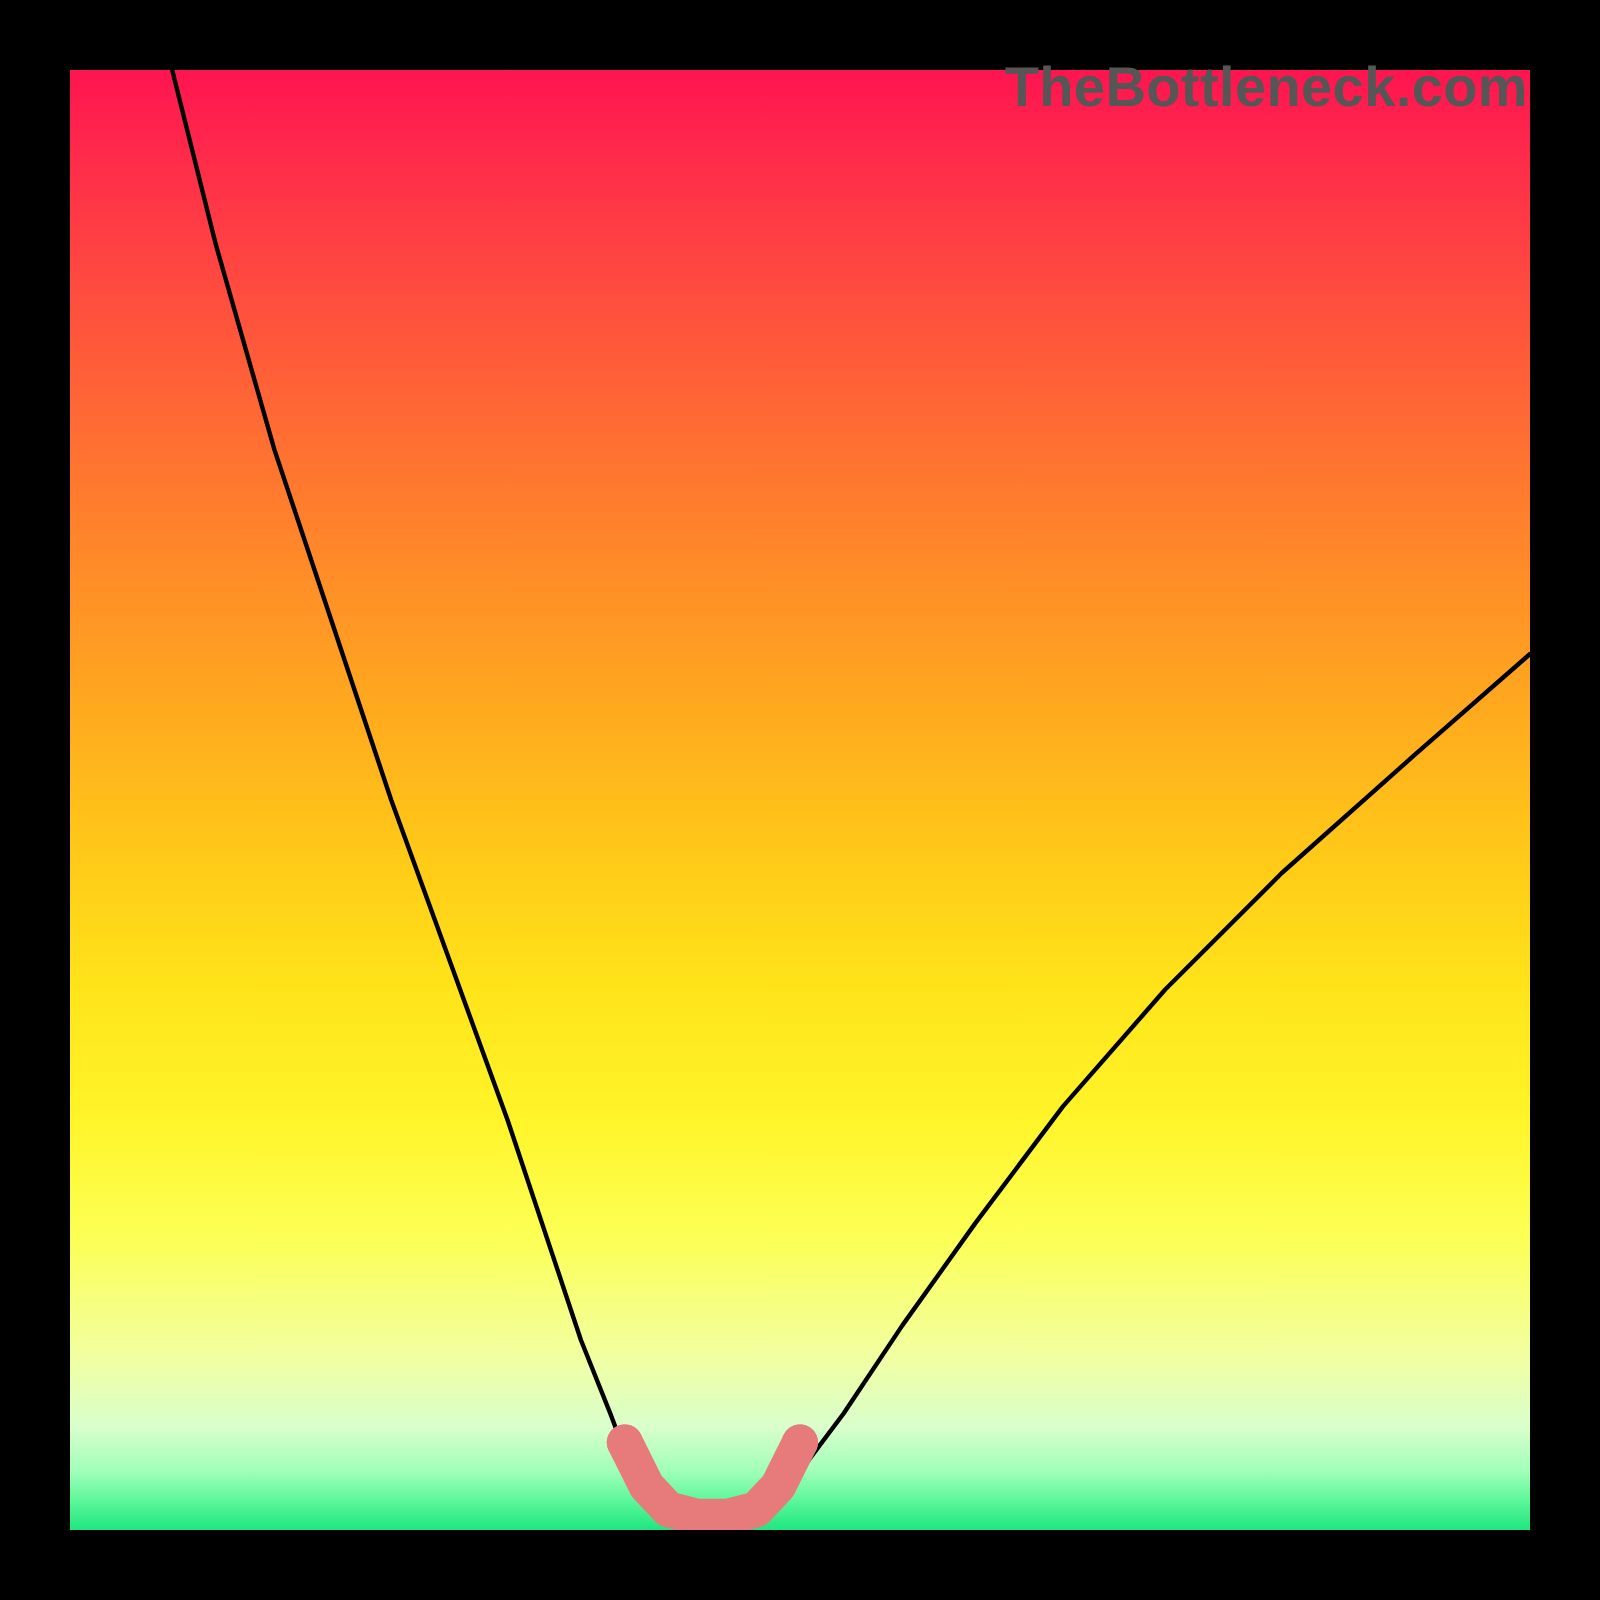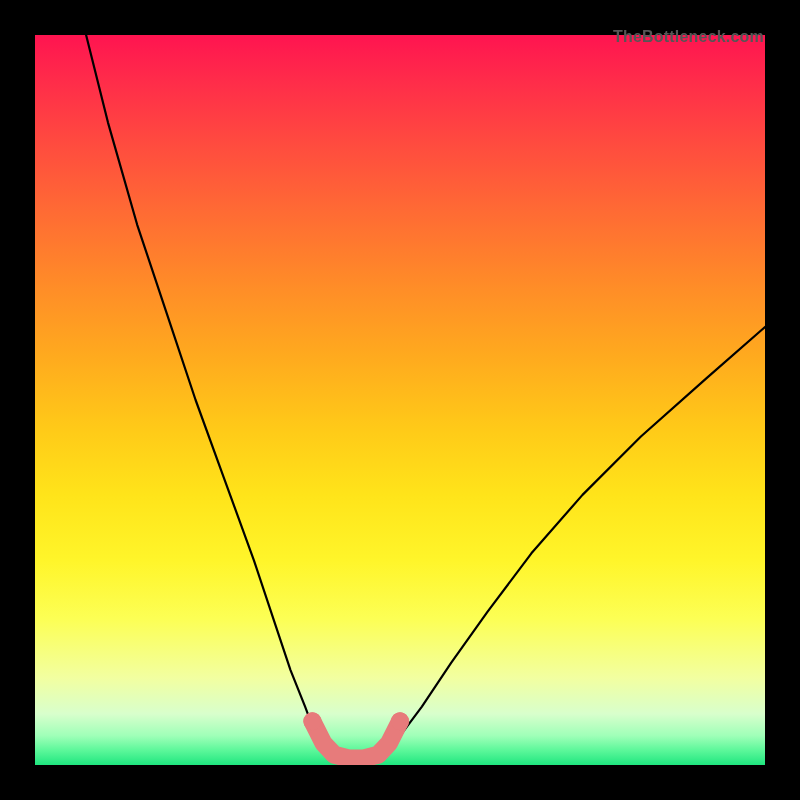--- a/index.html
+++ b/index.html
@@ -41,21 +41,21 @@
       #9fffb8 96%,
       #5cf79a 98%,
       #1fe67f 100%
     );
   }
   .watermark {
     position: absolute;
     top: 28px;
     right: 36px;
     font-family: Arial, Helvetica, sans-serif;
-    font-size: 16px;
+    font-size: 28px;
     font-weight: 600;
     color: #565656;
     letter-spacing: 0.2px;
   }
 </style>
 </head>
 <body>
 
 <div class="frame">
   <div class="plot-area">

